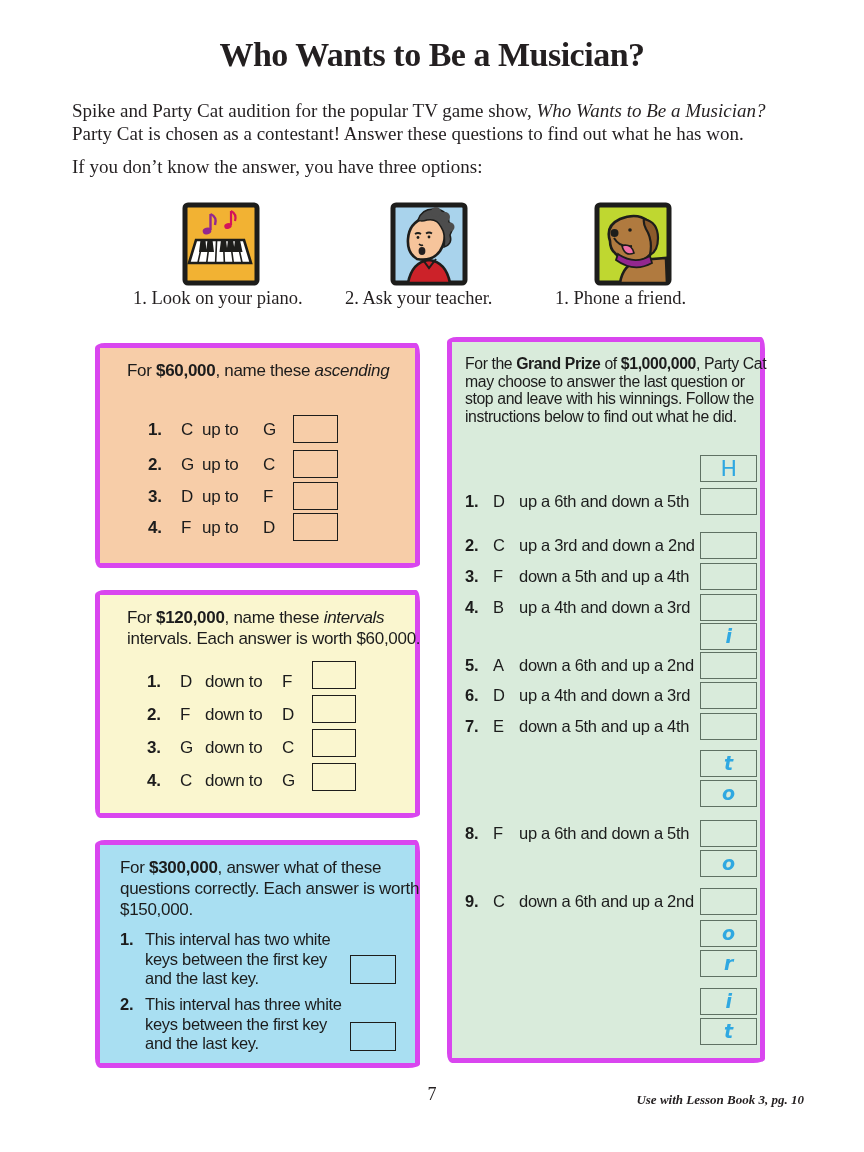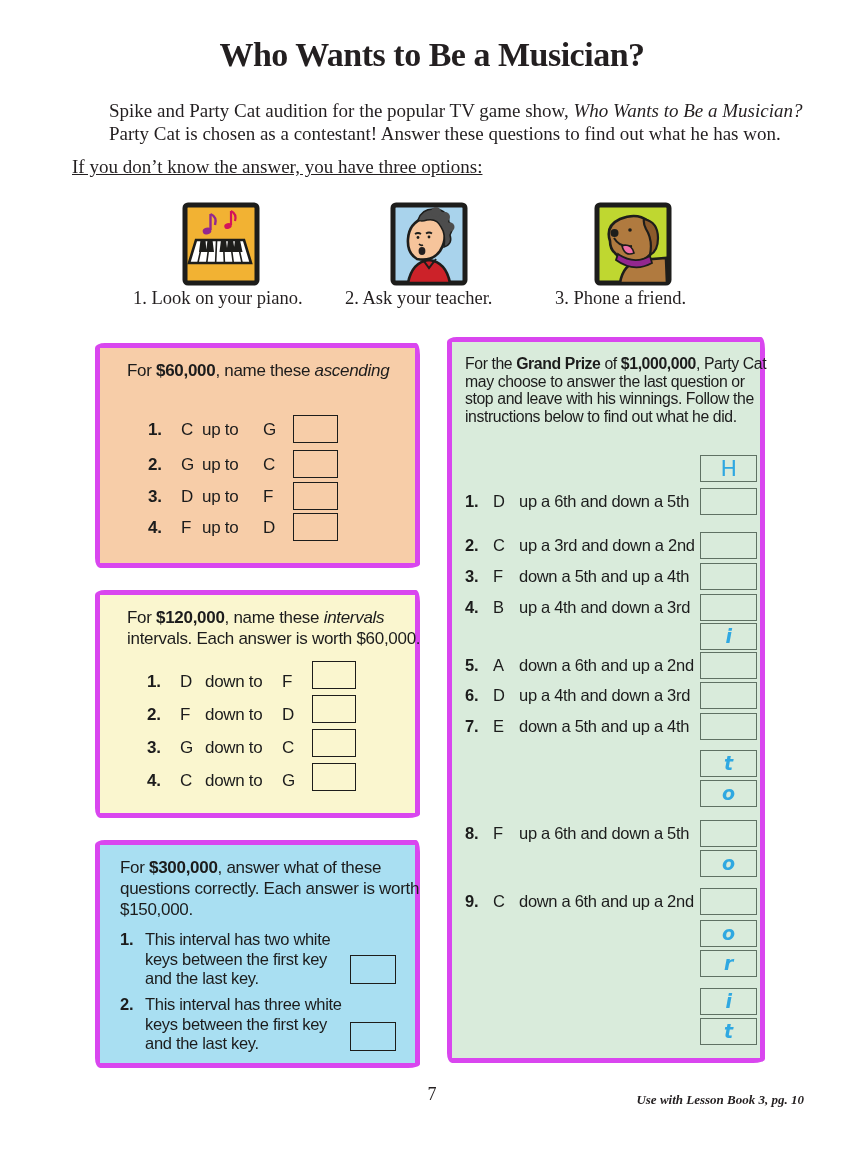--- a/index.html
+++ b/index.html
@@ -3,22 +3,22 @@
 <meta charset="utf-8">
 <style>
   html,body { margin:0; padding:0; background:#fff; }
   .page { position:relative; width:864px; height:1152px; background:#ffffff; overflow:hidden;
           font-family:"Liberation Serif", serif; color:#231f20; }
 
   
   .title { position:absolute; left:0; top:36px; width:864px; text-align:center;
            font-size:34px; font-weight:bold; letter-spacing:-0.5px; }
   .intro { position:absolute; left:72px; top:99px; width:760px; font-size:19px; line-height:23px; }
-  .intro .ln { white-space:nowrap;margin-left:37px; }
-  .prompt { position:absolute; left:72px; top:156px; font-size:19px; white-space:nowrap;text-decoration:underline; }
+  .intro .ln { white-space:nowrap; }
+  .prompt { position:absolute; left:72px; top:156px; font-size:19px; white-space:nowrap; }
 
   
   .opt-icon { position:absolute; width:82px; height:88px; }
   .opt-label { position:absolute; top:288px; font-size:18.5px; white-space:nowrap;text-align:center; }
 
   
   .panel { position:absolute; box-sizing:border-box; border:5px solid #d946ef;
            border-radius:10px 4px 12px 5px / 5px 12px 4px 10px;
            font-family:"Liberation Sans", sans-serif; letter-spacing:-0.3px; color:#1c1c1c; }
   .p-60   { left:95px;  top:343px; width:325px; height:225px; background:#f7cda8; }
@@ -116,21 +116,21 @@
     <path d="M52 19 Q66 22 66 38 Q66 51 58 55 Q61 40 54 29 Q51 23 52 19 Z" fill="#8c5a2b" stroke="#1d1d1b" stroke-width="2.2"></path>
     <circle cx="22.5" cy="33" r="4" fill="#1d1d1b"></circle>
     <circle cx="38" cy="30" r="1.8" fill="#1d1d1b"></circle>
     <path d="M22 38 Q28 48 40 46" fill="none" stroke="#1d1d1b" stroke-width="2"></path>
     <path d="M30 46 Q33 57 42 53 Q40 45 33 45 Z" fill="#f06ea9" stroke="#1d1d1b" stroke-width="1.6"></path>
     <path d="M26 54 Q42 65 58 56 L60 63 Q42 73 24 60 Z" fill="#93278f" stroke="#1d1d1b" stroke-width="1.8"></path>
   </svg>
 
   <div class="opt-label" style="left:133px;">1. Look on your piano.</div>
   <div class="opt-label" style="left:345px;">2. Ask your teacher.</div>
-  <div class="opt-label" style="left:555px;">3. Phone a friend.</div>
+  <div class="opt-label" style="left:555px;">1. Phone a friend.</div>
 
   <div class="panel p-60">
     <div class="p-intro">
       <div class="ln"><span>For </span><span class="b">$60,000</span><span>, name these </span><span class="i">ascending</span></div>
     </div>
     <div class="irow" style="top:68px">
         <span class="num" style="left:48px">1.</span>
         <span style="left:81px">C</span>
         <span style="left:102px">up to</span>
         <span style="left:163px">G</span>

